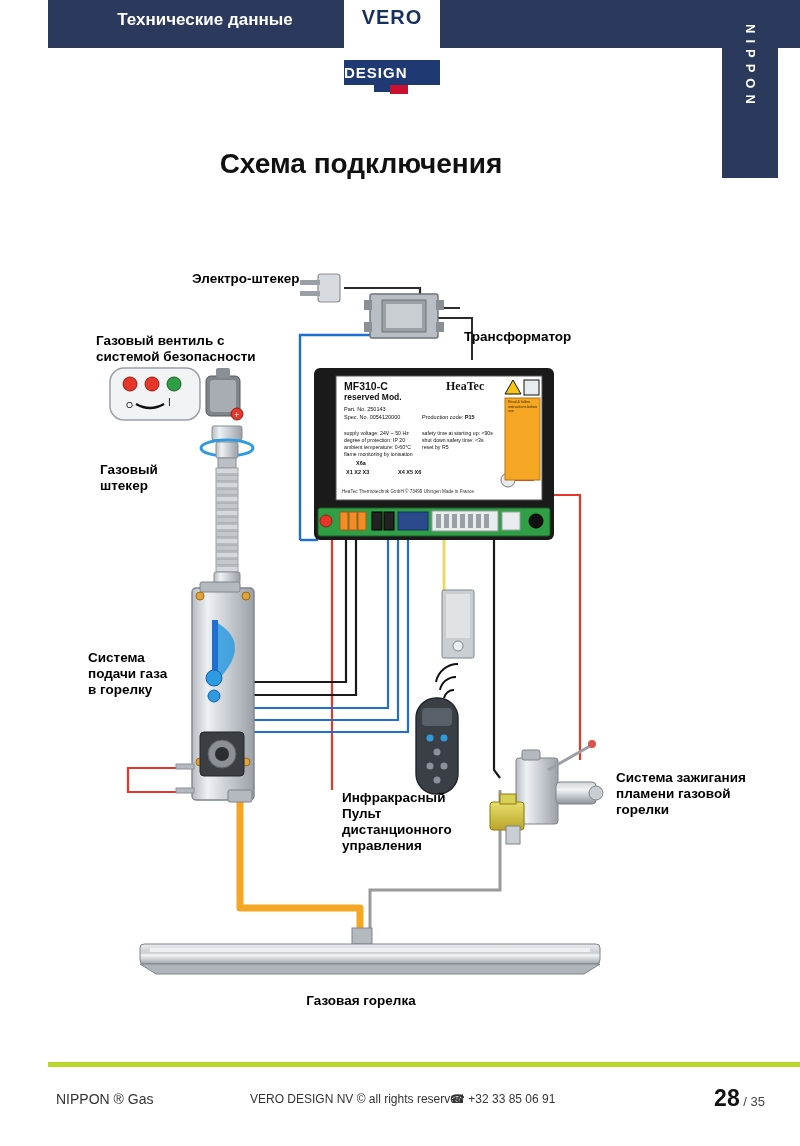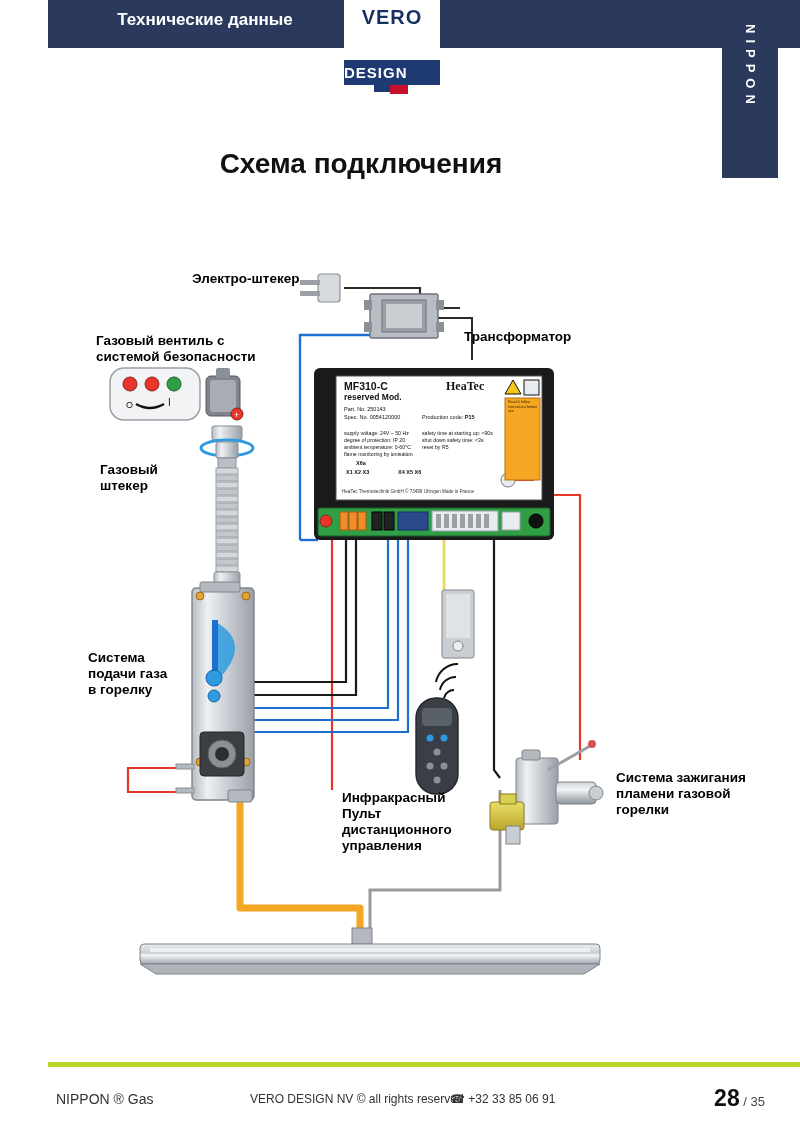--- a/index.html
+++ b/index.html
@@ -393,20 +393,21 @@
 
   <div class="lbl" style="left:616px; top:580px; width:175px; white-space:pre-line;">Система зажигания
 пламени газовой
 горелки</div>
 
   <div class="lbl" style="left:342px; top:600px; width:160px; white-space:pre-line;">Инфракрасный
 Пульт
 дистанционного
 управления</div>
 
+  <div class="lbl" style="left:0px; top:803px; width:722px; text-align:center;">Газовая горелка</div>
 </div>
 
 <div class="footer-rule"></div>
 <div class="footer">
   <div class="f-left">NIPPON ® Gas</div>
   <div class="f-center">VERO DESIGN NV © all rights reserved</div>
   <div class="f-phone">☎ +32 33 85 06 91</div>
   <div class="f-page">
     <b>28</b>
     <span>/ 35</span>

